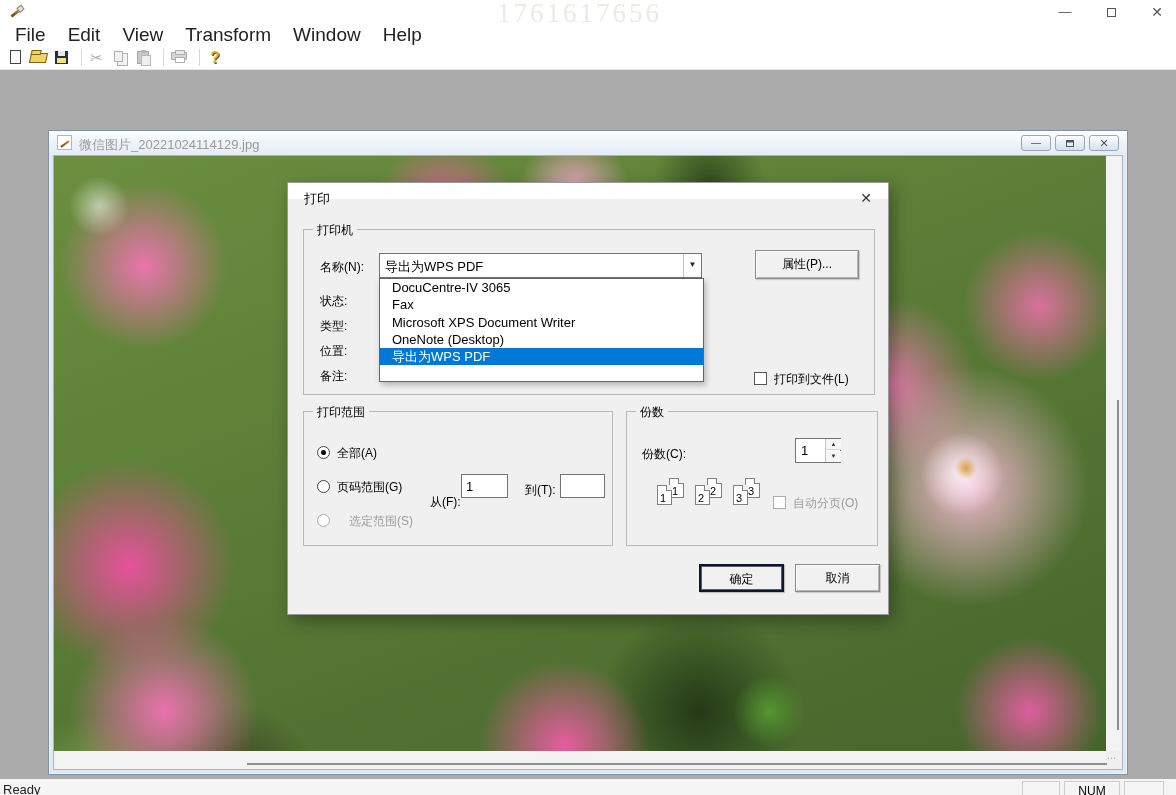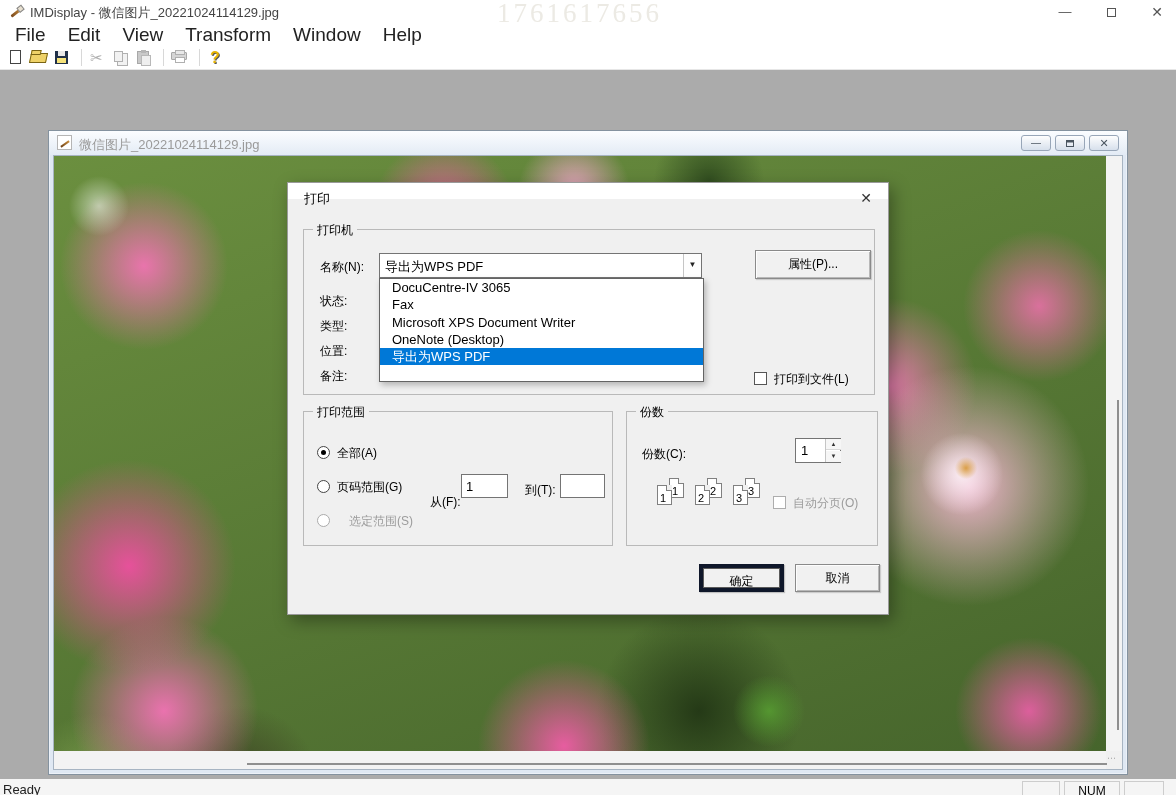--- a/index.html
+++ b/index.html
@@ -96,21 +96,21 @@
   .grp-label { position:absolute; top:-8px; left:9px; background:#f0f0f0; padding:0 4px; font-size:12px; color:#000; }
   .grp-printer { left:15px; top:46px; width:572px; height:166px; }
   .grp-range { left:15px; top:228px; width:310px; height:135px; }
   .grp-copies { left:338px; top:228px; width:252px; height:135px; }
   .lbl { position:absolute; font-size:12px; color:#000; white-space:nowrap; }
   .lbl.gray { color:#9c9c9c; }
   .combo { position:absolute; left:75px; top:23px; width:323px; height:25px; background:#fff; border:1px solid #747474; }
   .combo-text { position:absolute; left:5px; top:4px; font-size:13px; color:#000; white-space:nowrap; }
   .combo-arrow { position:absolute; right:0; top:0; width:18px; height:23px; background:#fdfdfd; border-left:1px solid #c5c5c5; text-align:center; line-height:22px; font-size:8px; color:#222; }
   .btn { position:absolute; background:#f1f1f1; border:1px solid #8a8a8a; box-shadow:inset 1px 1px 0 #fdfdfd, inset -1px -1px 0 #b8b8b8, 1px 1px 1px rgba(0,0,0,.15); font-size:12px; color:#000; text-align:center; }
-  .btn-props { left:451px; top:20px; width:116px; height:29px; line-height:27px; }
+  .btn-props { left:451px; top:20px; width:104px; height:29px; line-height:27px; }
   .dropdown { position:absolute; left:75px; top:48px; width:325px; height:104px; background:#fff; border:1px solid #646464; z-index:20; box-shadow:2px 3px 6px rgba(0,0,0,.25); }
   .dd-item { height:17.3px; line-height:17.3px; font-size:13px; color:#000; padding-left:12px; white-space:nowrap; overflow:hidden; }
   .dd-item.selected { background:#0078d7; color:#fff; }
   .checkbox { position:absolute; width:13px; height:13px; background:#fff; border:1px solid #555; }
   .checkbox.disabled { border-color:#adadad; }
   .radio { position:absolute; width:13px; height:13px; background:#fff; border:1px solid #444; border-radius:50%; }
   .radio.checked::after { content:""; position:absolute; left:3px; top:3px; width:5px; height:5px; border-radius:50%; background:#000; }
   .radio.disabled { border-color:#ababab; }
   .tinput { position:absolute; height:24px; background:#fff; border:1px solid #747474; font-size:13px; padding:0 4px; font-family:"Liberation Sans", sans-serif; }
   .spinner { position:absolute; left:168px; top:26px; width:46px; height:25px; background:#fff; border:1px solid #747474; }
@@ -119,41 +119,40 @@
   .spin-up, .spin-down { position:absolute; left:0; width:15px; height:11px; text-align:center; font-size:6px; color:#333; line-height:11px; background:#f6f6f6; }
   .spin-up { top:0; border-bottom:1px solid #d8d8d8; }
   .spin-down { top:12px; }
   .collate { position:absolute; left:30px; top:66px; width:112px; height:36px; }
   .page-group { position:absolute; width:32px; height:32px; }
   .pg { position:absolute; width:15px; height:20px; background:#fff; border:1px solid #808080; }
   .pg::after { content:""; position:absolute; top:-1px; right:-1px; width:5px; height:5px; background:#f0f0f0; border-left:1px solid #808080; border-bottom:1px solid #808080; }
   .pg-back { left:12px; top:0; }
   .pg-front { left:0; top:7px; }
   .pg-num { position:absolute; left:2px; bottom:0; font-size:11px; color:#000; }
-  .btn-ok { left:411px; top:381px; width:85px; height:28px; line-height:26px; border:4px solid #0f172a; box-shadow:inset 0 0 0 1px #5a5a5a, 1px 1px 1px rgba(0,0,0,.2); }
+  .btn-ok { left:411px; top:381px; width:85px; height:28px; line-height:26px; border:2px solid #0f172a; box-shadow:inset 0 0 0 1px #5a5a5a, 1px 1px 1px rgba(0,0,0,.2); }
   .btn-cancel { left:507px; top:381px; width:85px; height:28px; line-height:26px; }
 
   
   .statusbar { position:absolute; left:0; top:779px; width:1176px; height:16px; background:#f5f5f5; overflow:hidden; }
   .sb-ready { position:absolute; left:3px; top:3px; font-size:13px; color:#222; }
   .sb-cell { position:absolute; top:2px; height:18px; border:1px solid #cdcdcd; background:#f5f5f5; font-size:12px; color:#000; text-align:center; padding-top:2px; }
   .sb-cell1 { left:1022px; width:38px; }
   .sb-cell2 { left:1064px; width:56px; }
   .sb-cell3 { left:1124px; width:40px; }
 </style>
 </head>
 <body>
 
 <div class="app">
 
   <div class="titlebar">
     <div class="app-icon">
         <div class="wand"></div>
       </div>
-    <span class="win-title">IMDisplay - 微信图片_20221024114129.jpg</span>
     <span class="watermark">1761617656</span>
     <div class="winbtn btn-min-main">—</div>
     <div class="winbtn btn-max-main"><span class="glyph-maximize"></span></div>
     <div class="winbtn btn-close-main">✕</div>
   </div>
 
   <div class="menubar">
     <span class="menu-item">File</span>
     <span class="menu-item">Edit</span>
     <span class="menu-item">View</span>

